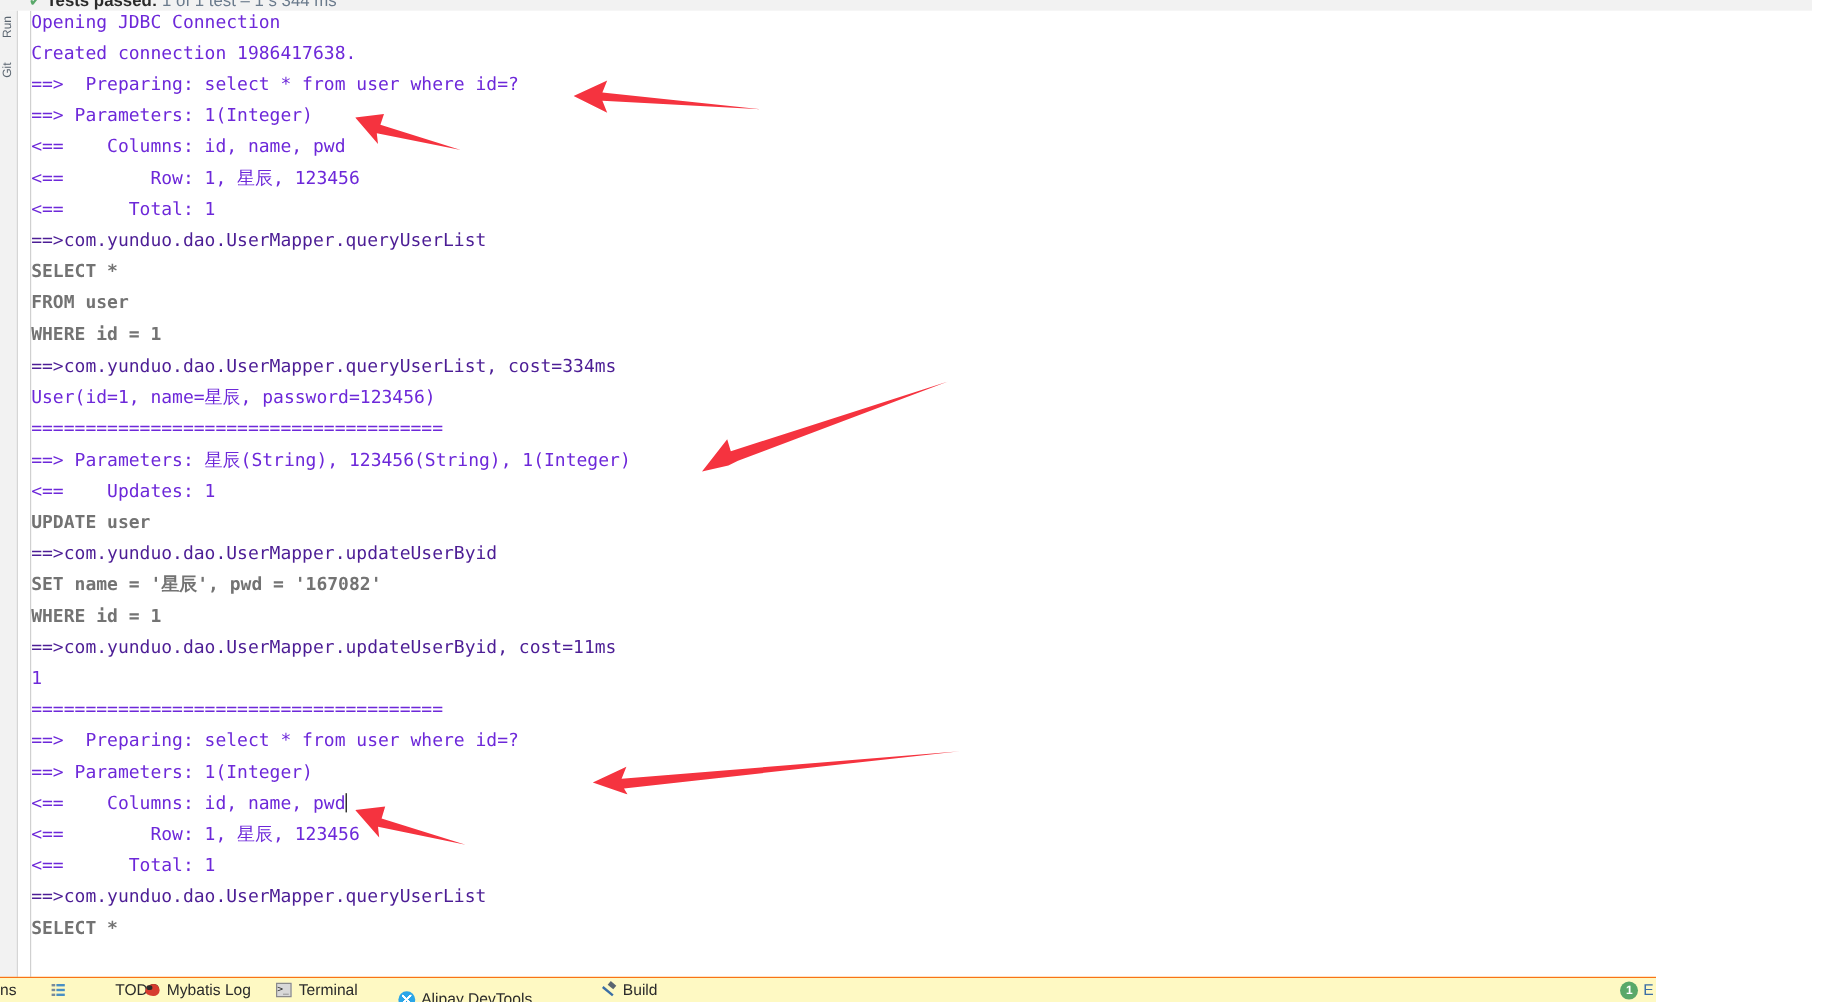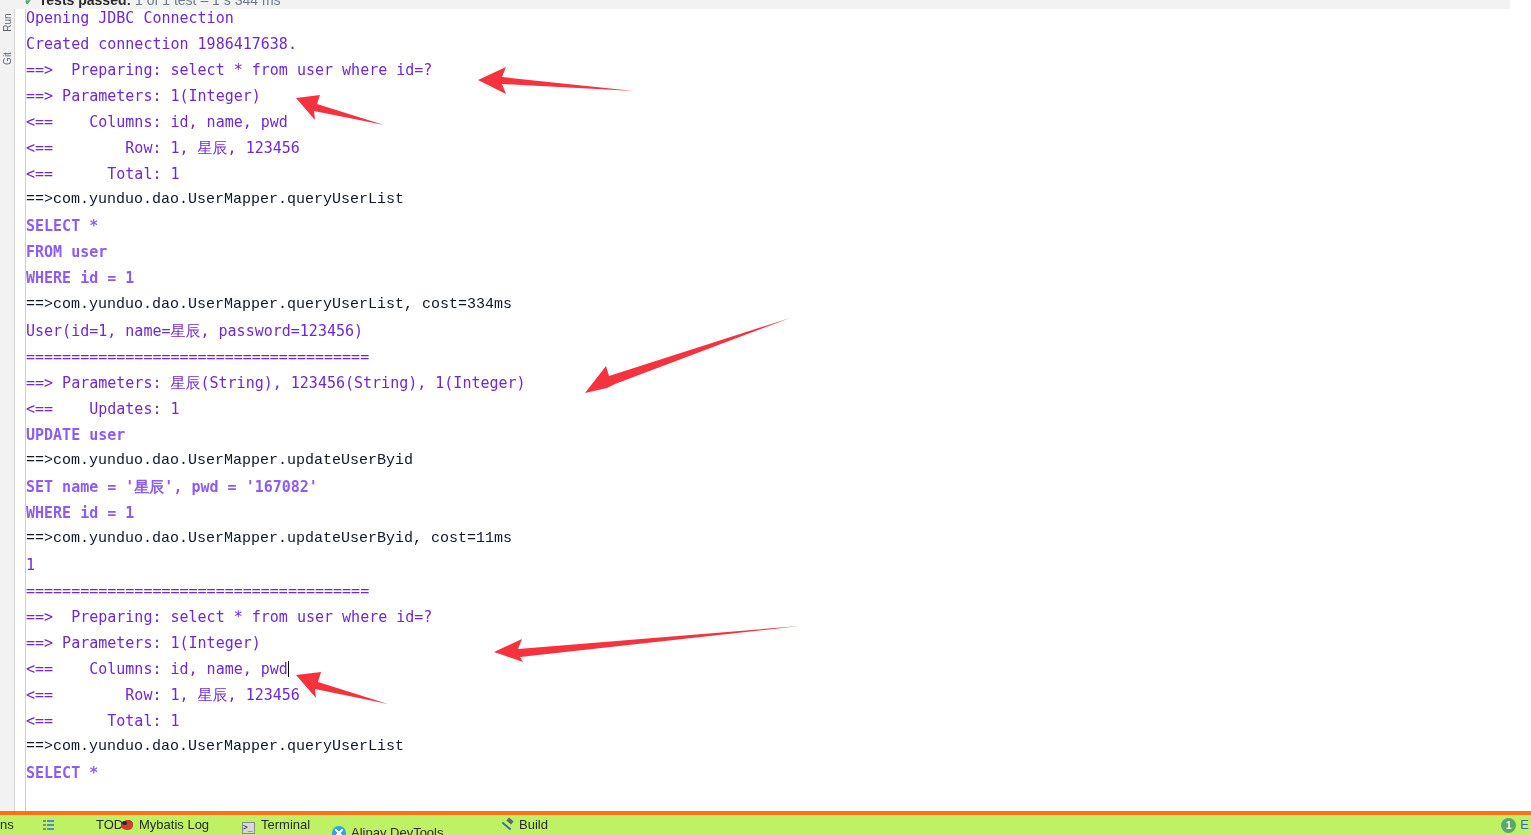--- a/index.html
+++ b/index.html
@@ -90,43 +90,43 @@
   }
   .cline {
     height: 26.05px;
     line-height: 26.05px;
     font-family: "DejaVu Sans Mono", "Liberation Mono", monospace;
     font-size: 15px;
     white-space: pre;
     color: #000000;
     letter-spacing: 0px;
   }
-  .cline.green  { color: #0f172a; font-family: Liberation Mono, monospace; }
-  .cline.blue   { color: #8b5cf6; font-weight: bold; }
+  .cline.green  { color: #4c1d95; }
+  .cline.blue   { color: #737373; font-weight: bold; }
   .cline.plain  { color: #6d28d9; }
   .caret {
     display: inline-block;
     width: 1px;
     height: 16px;
     background: #000;
     vertical-align: -3px;
     margin-left: 0px;
   }
 
   
   .arrow { position: absolute; pointer-events: none; }
 
   
   #bottom-bar {
     position: absolute;
     left: 0; bottom: 0;
-    width: 1531px;
+    width: 1380px;
     height: 20px;
-    background: #bef264;
-    border-top: 4px solid #f97316;
+    background: #fef9c3;
+    border-top: 1px solid #f97316;
     font-family: "Liberation Sans", sans-serif;
     font-size: 13px;
     color: #2b2b2b;
     display: flex;
     align-items: center;
   }
   .bb-item {
     display: flex;
     align-items: center;
     gap: 5px;
@@ -332,21 +332,21 @@
   <div class="bb-item" style="position:absolute; left:42px;gap:40px;">
     <span class="bb-ico ico-todo"></span>
     <span class="lbl">TODO</span>
   </div>
 
   <div class="bb-item" style="position:absolute; left:120px;text-align:right;">
     <span class="bb-ico ico-mybatis"></span>
     <span class="lbl">Mybatis Log</span>
   </div>
 
-  <div class="bb-item" style="position:absolute; left:242px;align-items:flex-end;">
+  <div class="bb-item" style="position:absolute; left:230px;">
     <span class="bb-ico ico-terminal"></span>
     <span class="lbl">Terminal</span>
   </div>
 
   <div class="bb-item" style="position:absolute; left:332px;margin-top:15px;">
     <span class="bb-ico ico-alipay"></span>
     <span class="lbl">Alipay DevTools</span>
   </div>
 
   <div class="bb-item" style="position:absolute; left:500px;">

